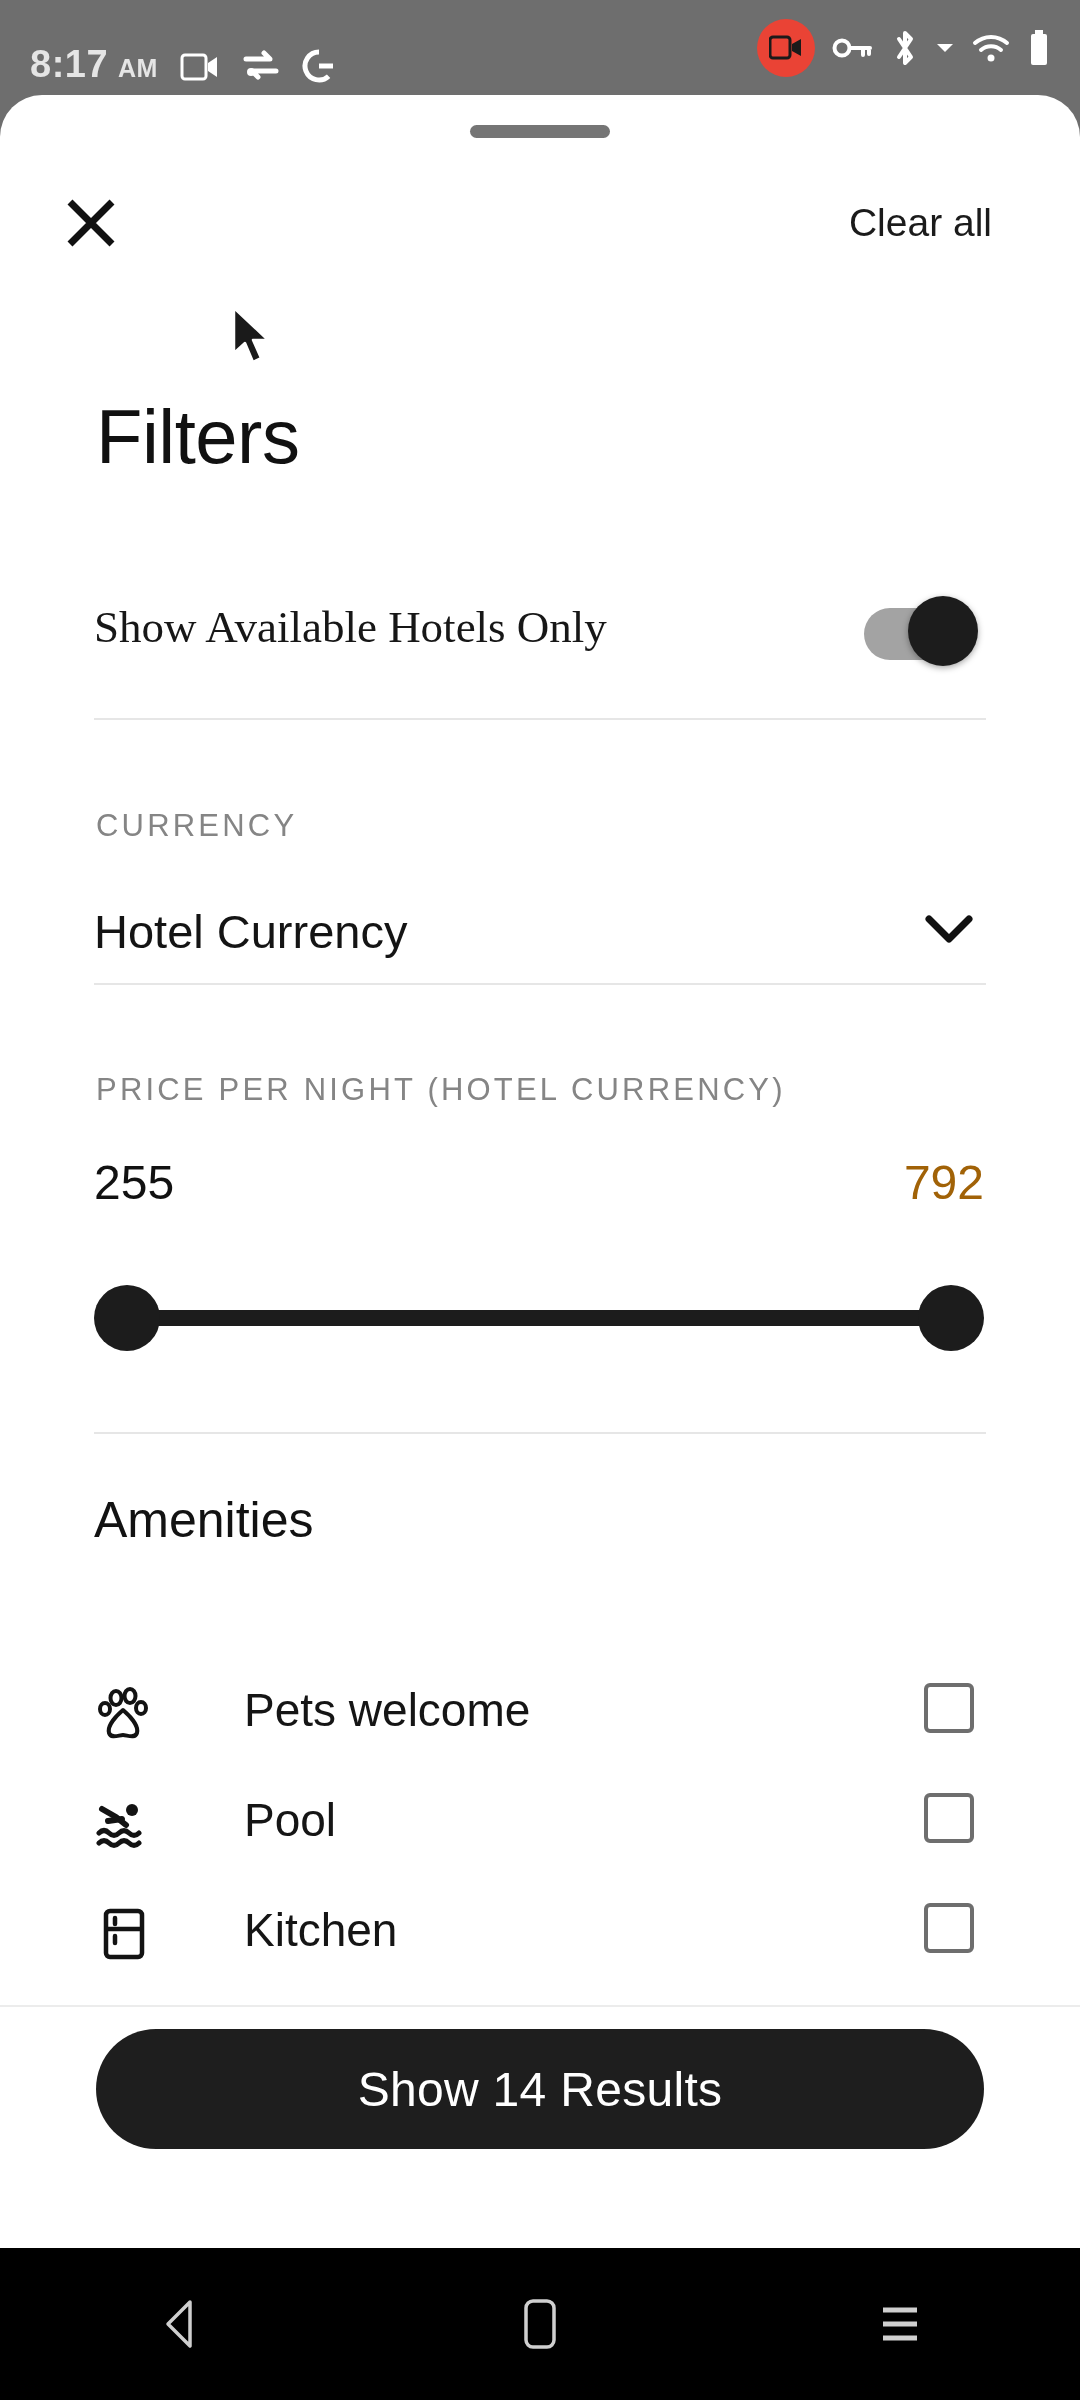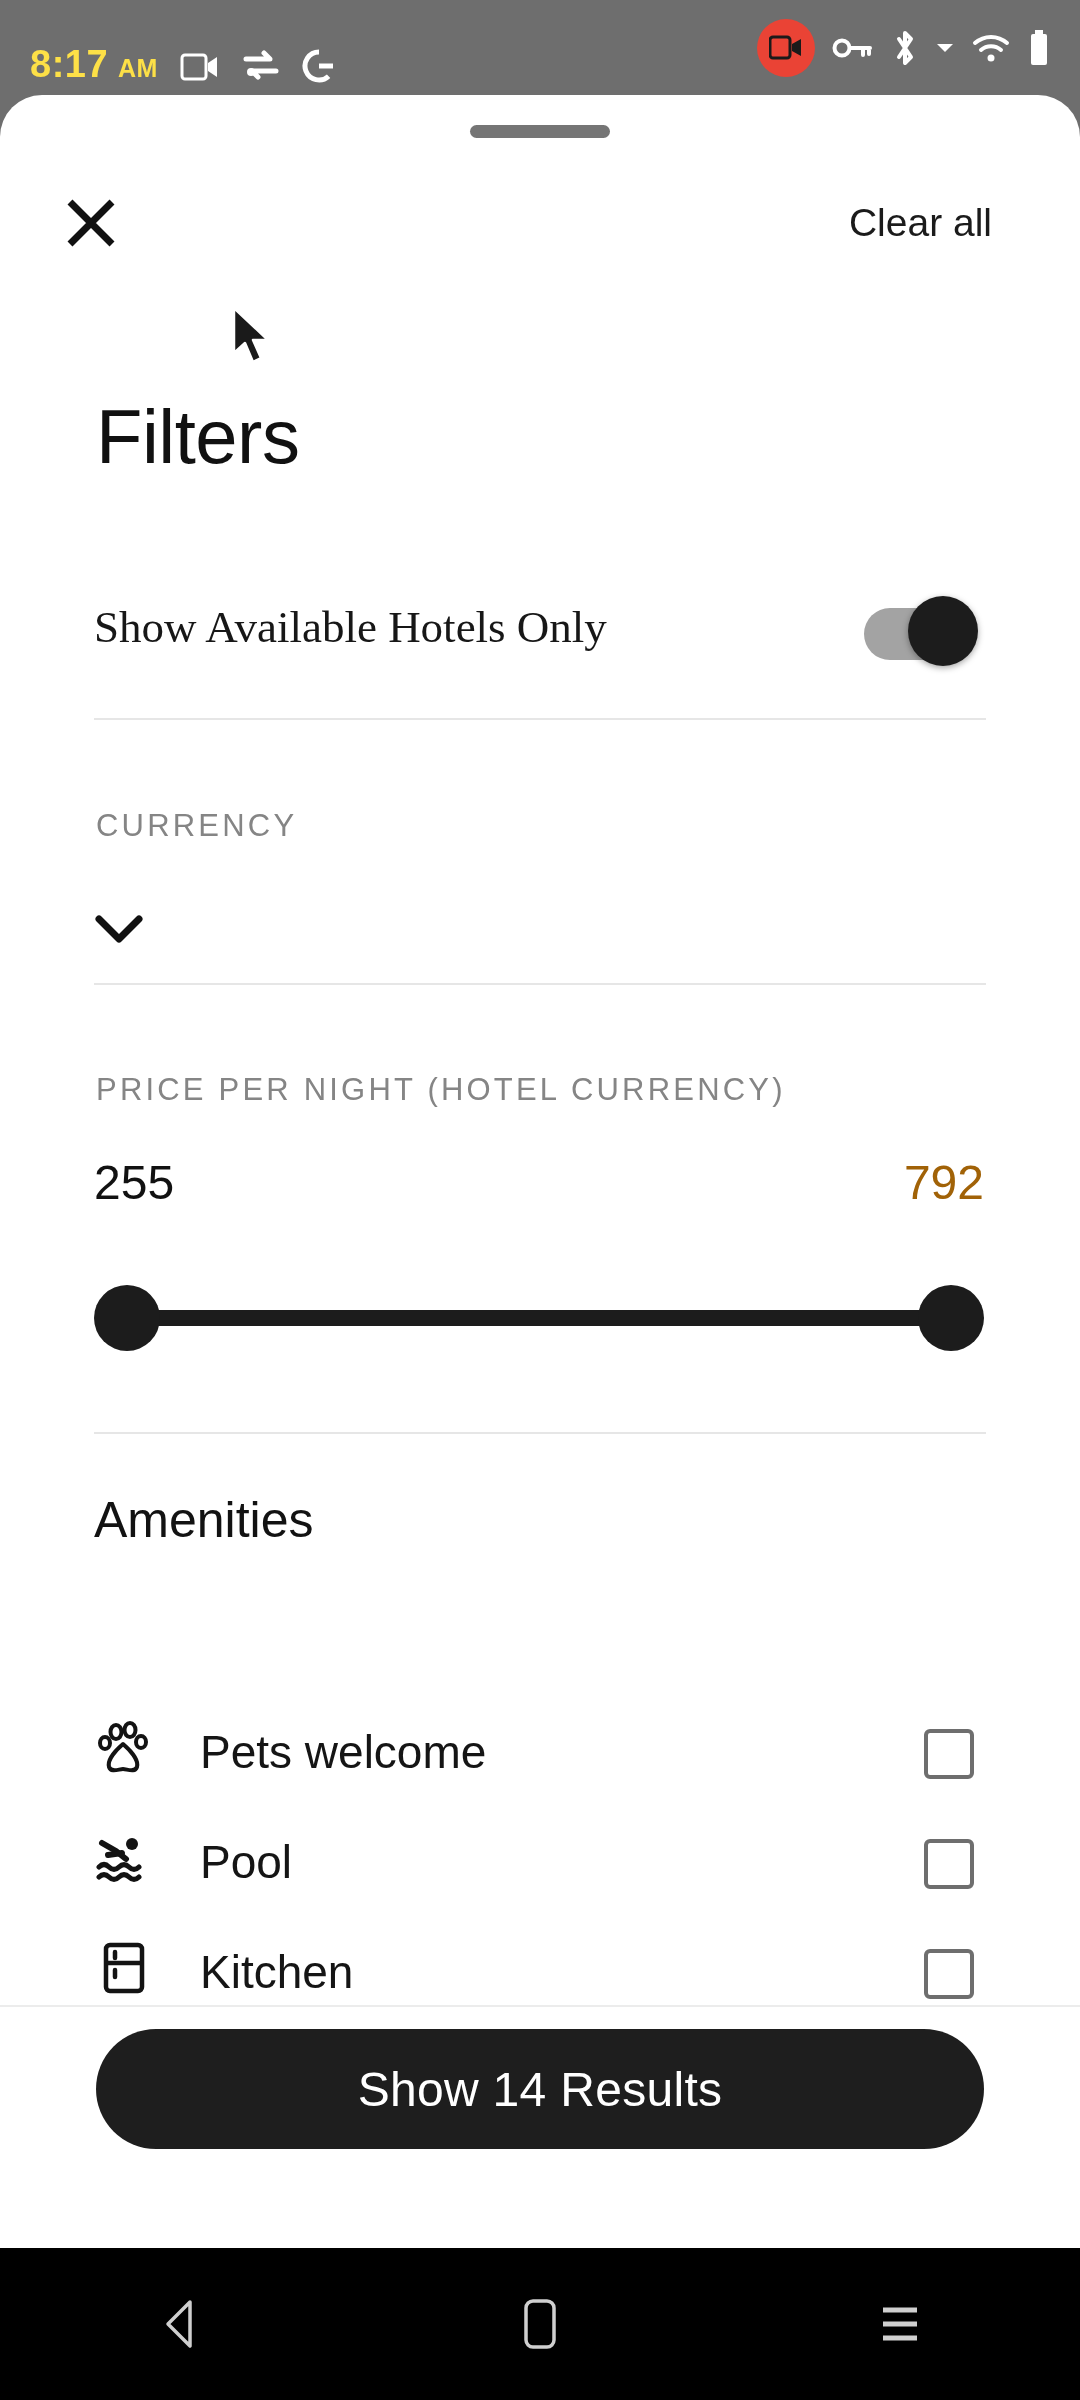--- a/index.html
+++ b/index.html
@@ -7,21 +7,21 @@
     width: 1080px; height: 2400px;
     background: #000;
     font-family: "Liberation Sans", sans-serif;
     overflow: hidden;
   }
   #screen { position: relative; width: 1080px; height: 2400px; background: #6e6e6e; }
 
   
   #statusbar {
     position: absolute; top: 0; left: 0; width: 1080px; height: 95px;
-    background: #6e6e6e; color: #fde047;
+    background: #6e6e6e; color: #e5e5e5;
     display: flex; align-items: center; justify-content: space-between;
     padding: 0 30px;
   }
   .sb-left { display: flex; align-items: flex-end; gap: 22px; }
   .sb-time { font-size: 38px; font-weight: 700; letter-spacing: .5px; line-height: 1; }
   .sb-ampm { font-size: 25px; font-weight: 700; letter-spacing: .5px; line-height: 1; margin-left: -12px; padding-bottom: 2px; margin-top: 44px;}
   .sb-right { display: flex; align-items: center; gap: 17px; }
   .sb-ico { display: flex; align-items: center; justify-content: center; }
 
   .rec-badge {
@@ -94,21 +94,21 @@
   #slider .rail { position: absolute; top: 25px; left: 26px; width: 838px; height: 16px; background: #1c1c1c; border-radius: 8px; }
   #slider .knob { position: absolute; top: 0; width: 66px; height: 66px; border-radius: 50%; background: #1c1c1c; cursor: pointer; }
   #slider .knob.left { left: 0; }
   #slider .knob.right { left: 824px; }
 
   
   #amenities-title { position: absolute; top: 1396px; left: 94px; font-size: 50px; color: #121212; font-weight: 400; }
 
   .amenity-row {
     position: absolute; left: 94px; width: 880px; height: 96px;
-    display: flex; align-items: flex-end;
+    display: flex; align-items: flex-start; gap: 44px;
   }
   .amenity-icon { width: 62px; height: 62px; display: flex; align-items: center; justify-content: center; flex: 0 0 62px; }
   .amenity-label { font-size: 46px; color: #151515; margin-left: 44px; flex: 1; }
   .amenity-check {
     width: 50px; height: 50px; border: 4px solid #6e6e6e; border-radius: 6px;
     background: #fff; cursor: pointer; flex: 0 0 50px;
   }
 
   
   #footer {
@@ -221,20 +221,21 @@
         <div id="avail-toggle">
           <div class="track"></div>
           <div class="thumb"></div>
         </div>
       </div>
 
       <div class="divider" style="top:623px"></div>
 
       <div class="section-label" style="top:713px">CURRENCY</div>
       <div id="currency-row">
+        <div id="currency-value">Hotel Currency</div>
         <div>
           <svg width="50" height="32" viewBox="0 0 50 32">
               <path d="M5 6 L25 26 L45 6" fill="none" stroke="#111" stroke-width="7" stroke-linecap="round" stroke-linejoin="round"></path>
             </svg>
         </div>
       </div>
 
       <div class="divider" style="top:888px"></div>
 
       <div class="section-label" style="top:977px">PRICE PER NIGHT (HOTEL CURRENCY)</div>

